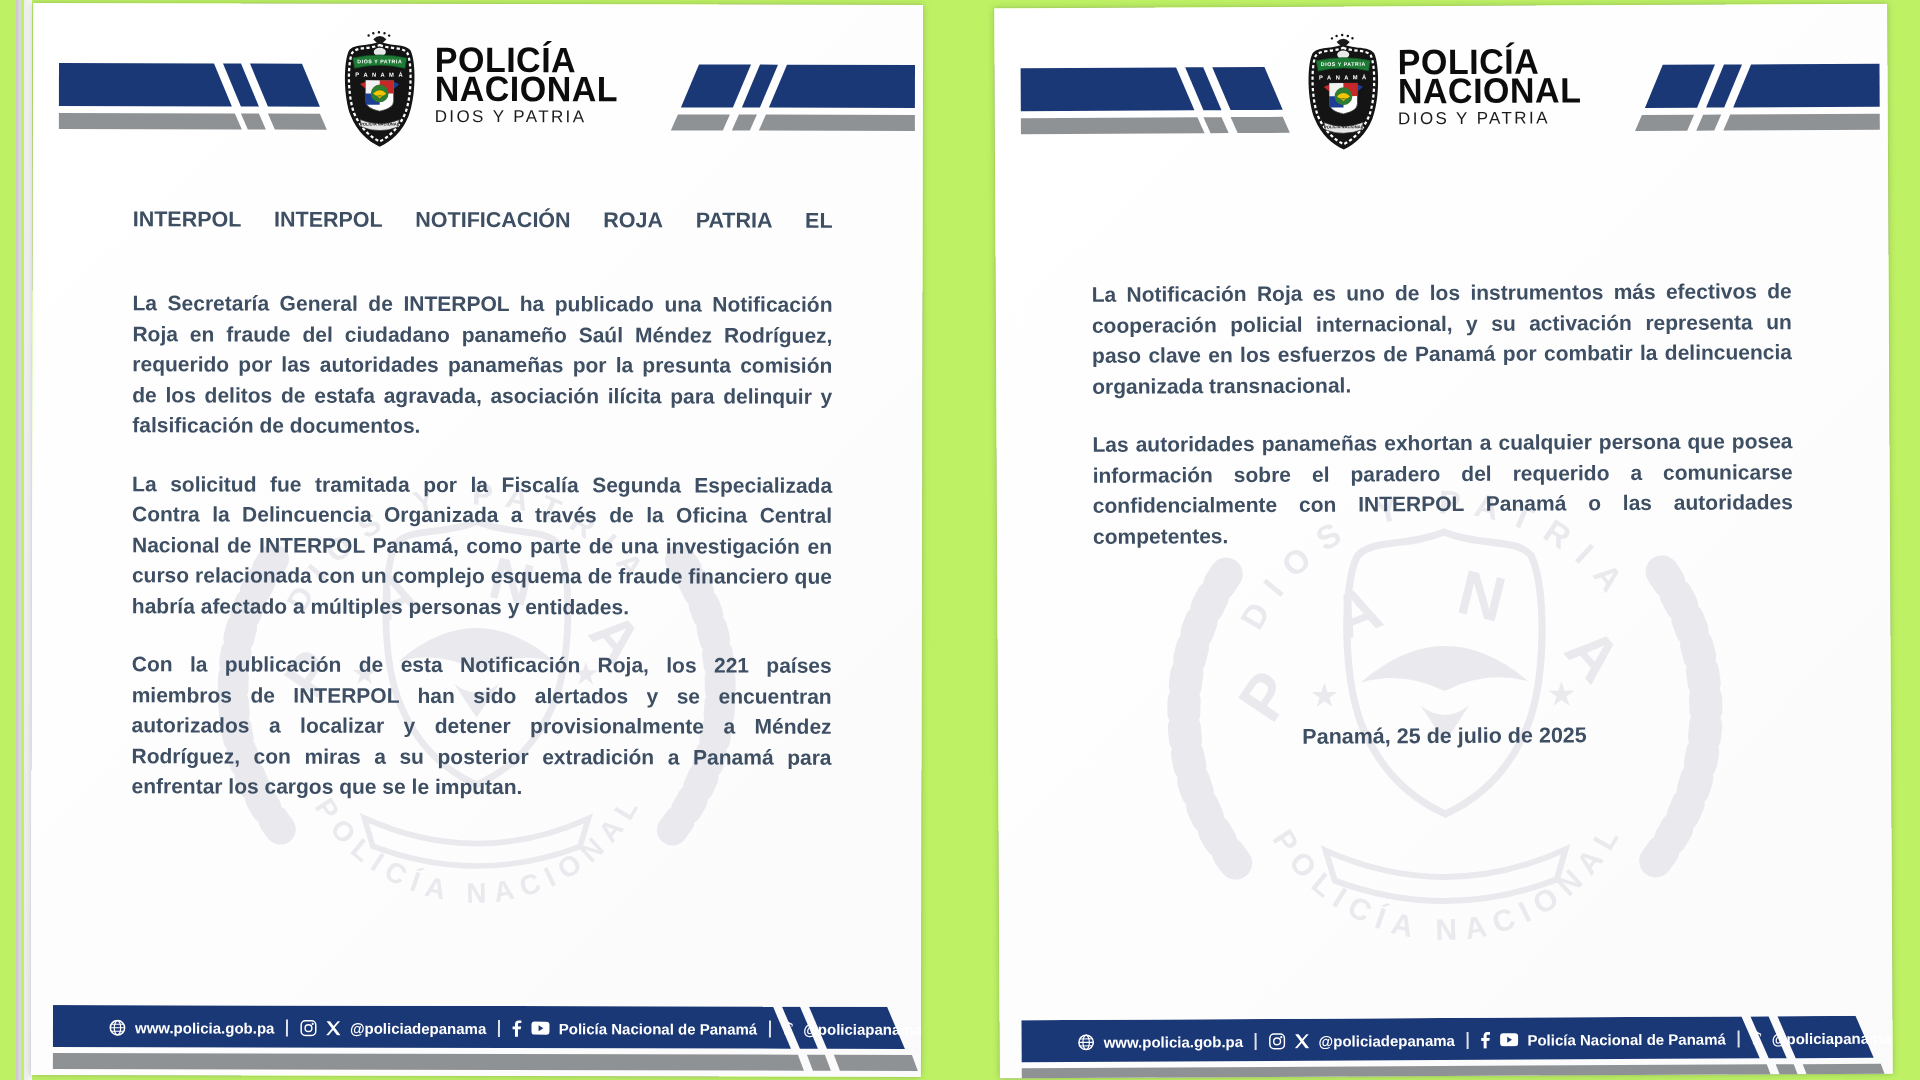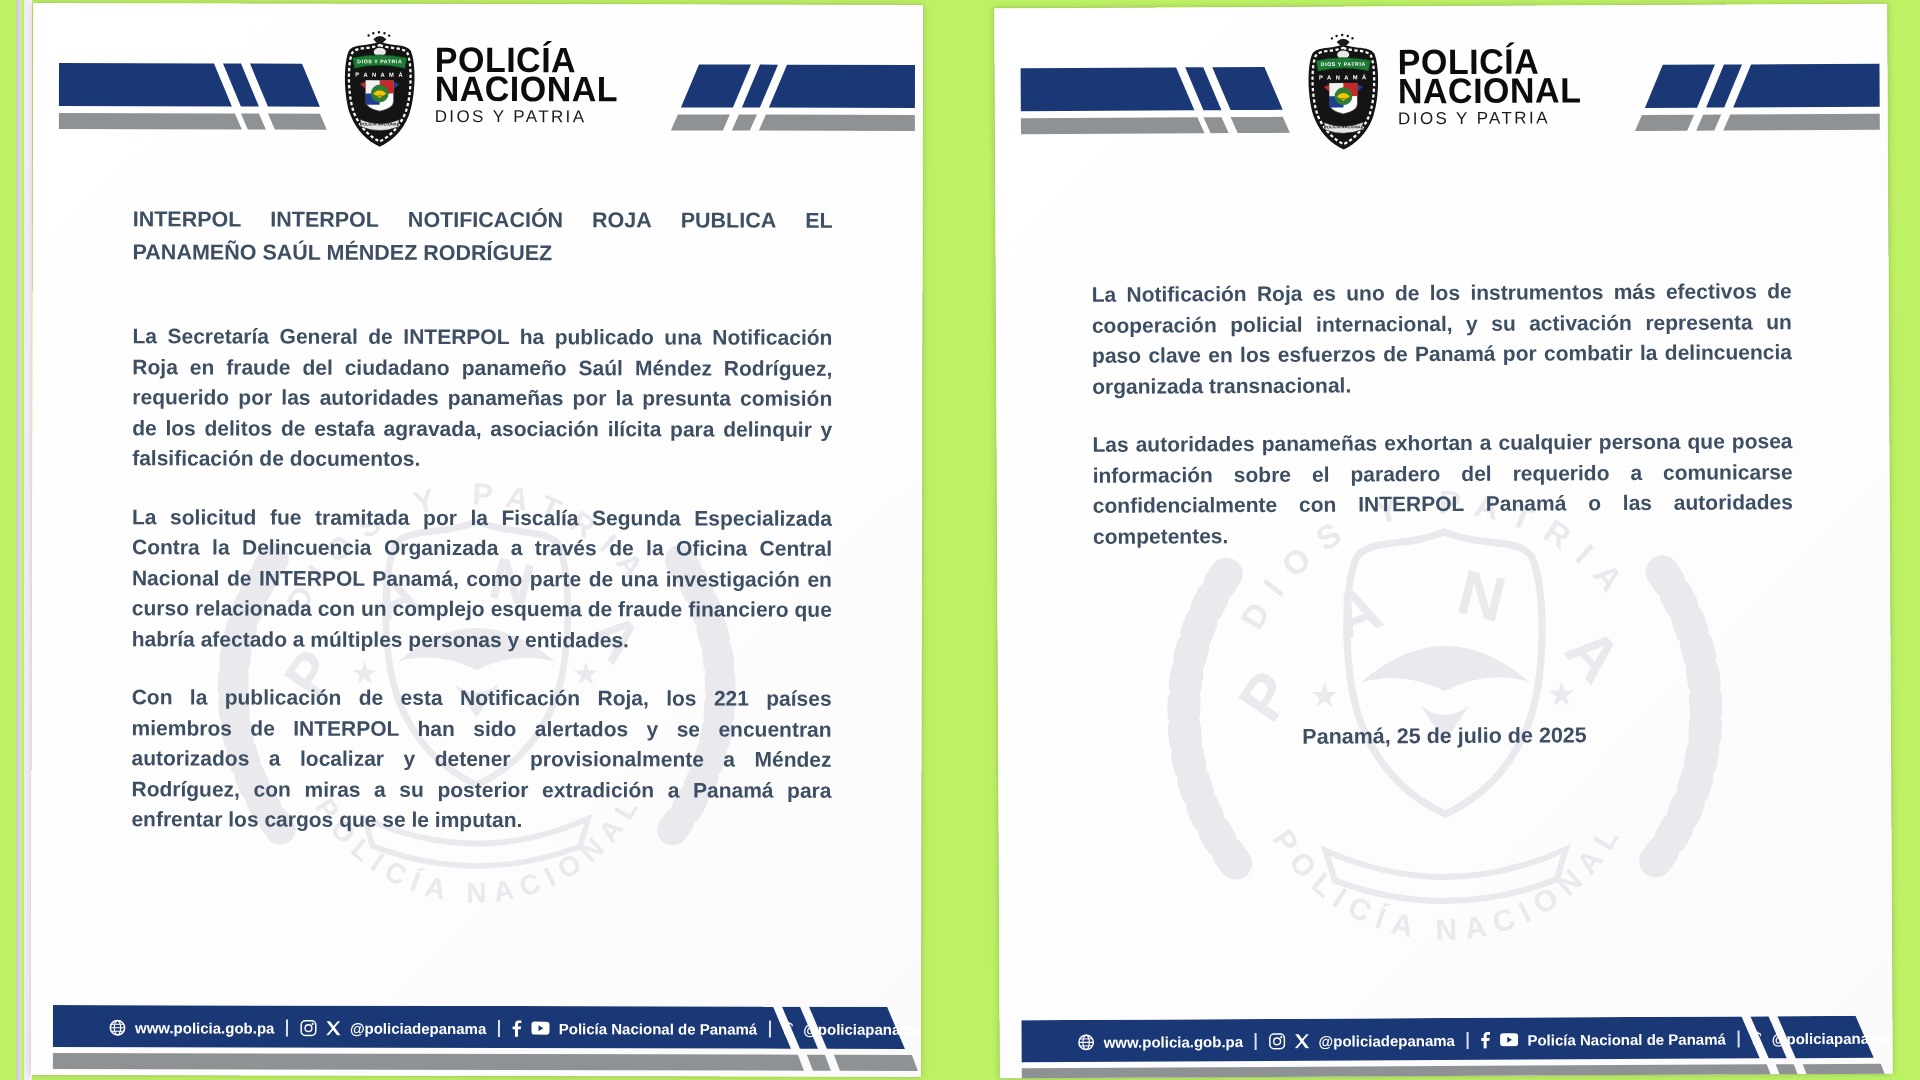--- a/index.html
+++ b/index.html
@@ -129,24 +129,23 @@
       <path d="M60,148 Q100,166 140,148 L137,158 Q100,172 63,158 Z" fill="none" stroke="var(--wm)" stroke-width="2"></path>
     </svg>
 
     <div class="content c1">
       <h1 class="title">
         <span class="jrow">
             <span>INTERPOL</span>
             <span>INTERPOL</span>
             <span>NOTIFICACIÓN</span>
             <span>ROJA</span>
-            <span>PUBLICA</span>
+            <span>PATRIA</span>
             <span>EL</span>
           </span>
-        <span>PANAMEÑO SAÚL MÉNDEZ RODRÍGUEZ</span>
       </h1>
       <p class="para">La Secretaría General de INTERPOL ha publicado una Notificación Roja en fraude del ciudadano panameño Saúl Méndez Rodríguez, requerido por las autoridades panameñas por la presunta comisión de los delitos de estafa agravada, asociación ilícita para delinquir y falsificación de documentos.</p>
       <p class="para">La solicitud fue tramitada por la Fiscalía Segunda Especializada Contra la Delincuencia Organizada a través de la Oficina Central Nacional de INTERPOL Panamá, como parte de una investigación en curso relacionada con un complejo esquema de fraude financiero que habría afectado a múltiples personas y entidades.</p>
       <p class="para">Con la publicación de esta Notificación Roja, los 221 países miembros de INTERPOL han sido alertados y se encuentran autorizados a localizar y detener provisionalmente a Méndez Rodríguez, con miras a su posterior extradición a Panamá para enfrentar los cargos que se le imputan.</p>
     </div>
 
     <div class="foot f1">
       <svg class="foot-svg" viewBox="0 0 890 66" preserveAspectRatio="none">
         <polygon points="22,0 742,0 760,42 22,42" fill="var(--navy)"></polygon>
         <polygon points="751,0 769,0 787,42 769,42" fill="var(--navy)"></polygon>

